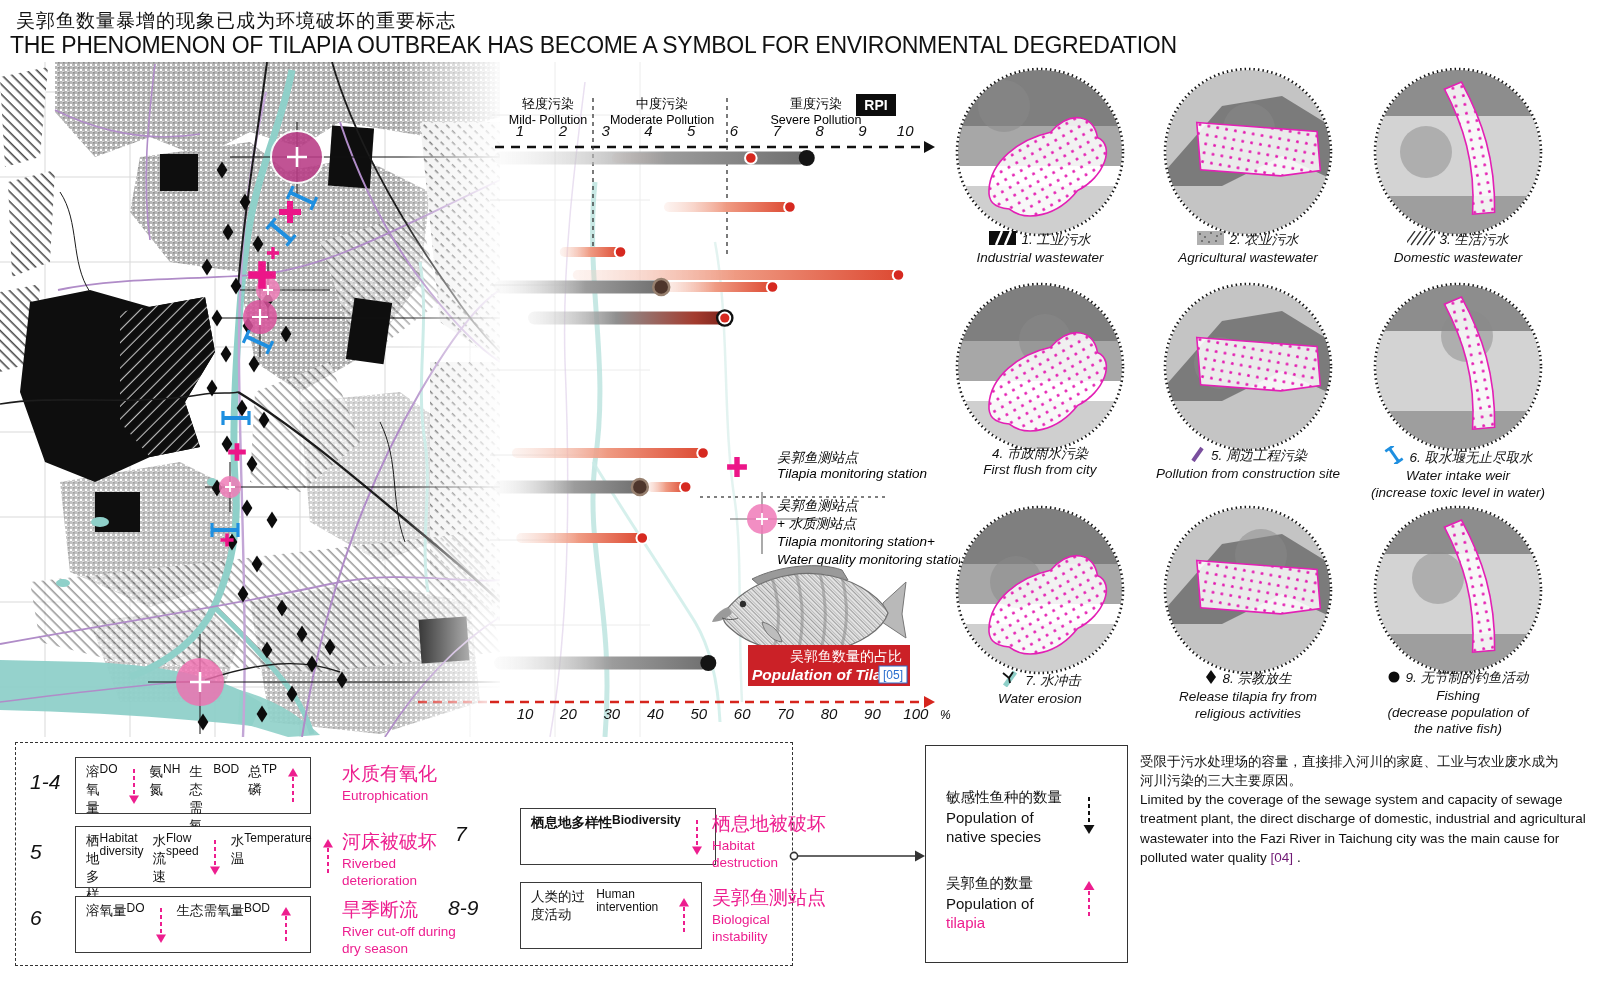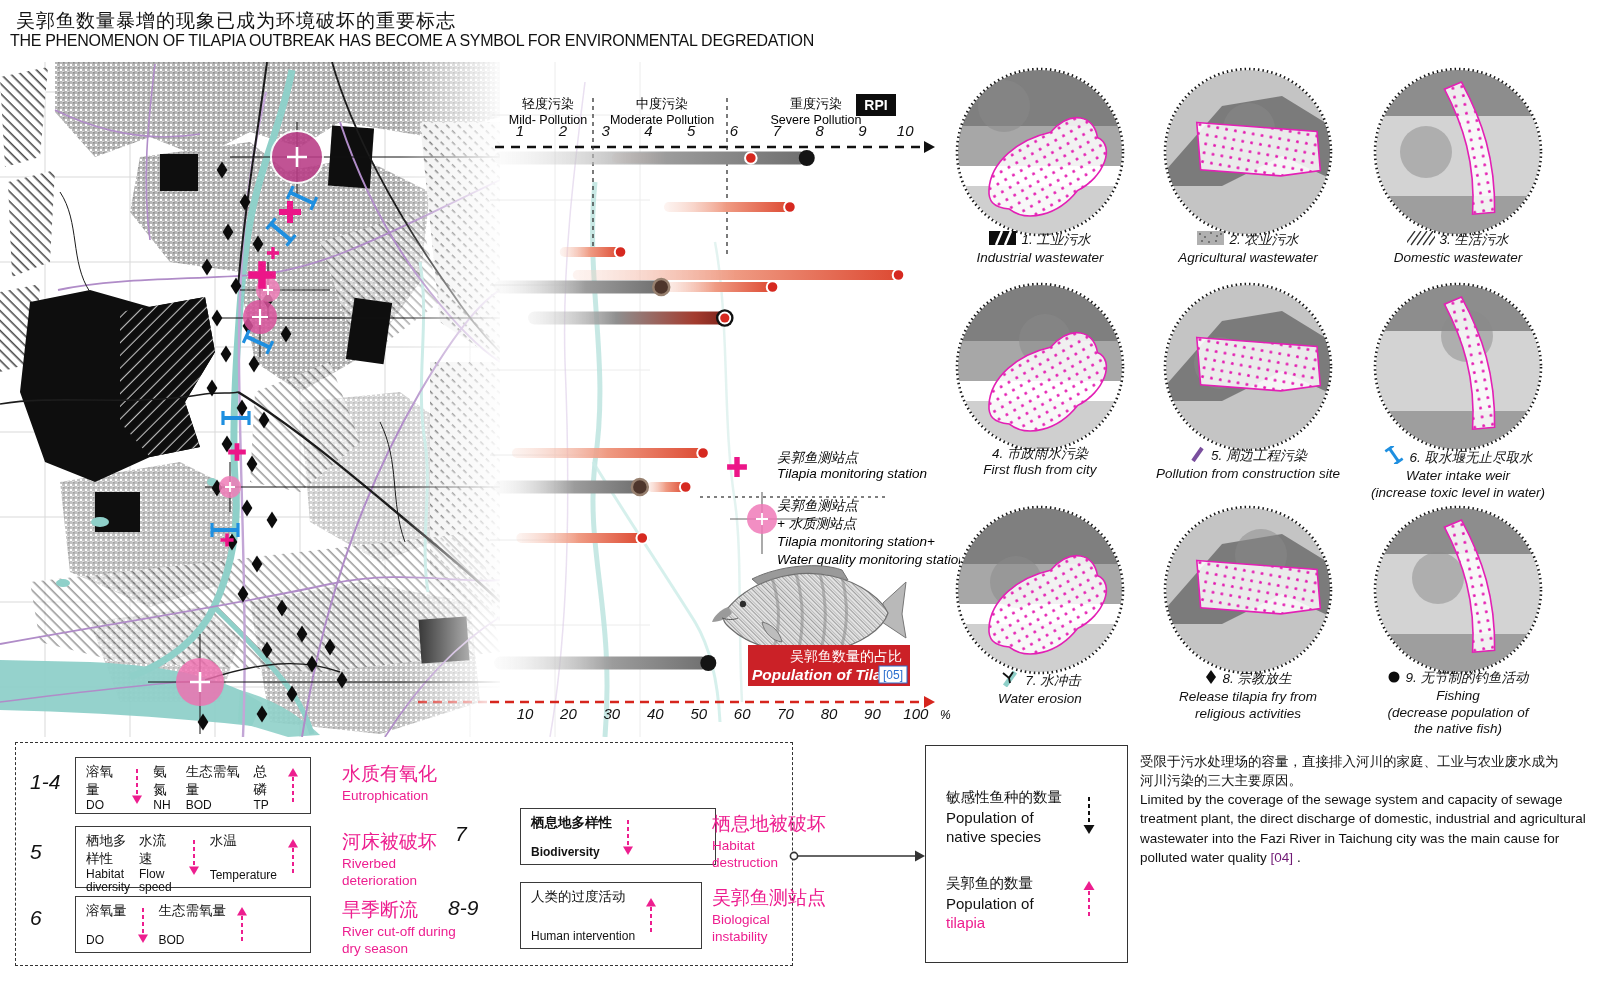--- a/index.html
+++ b/index.html
@@ -1,29 +1,29 @@
 <!DOCTYPE html>
 <html><head>
 <meta charset="utf-8">
 <style>
   html,body{margin:0;padding:0;background:#fff;}
   body{width:1600px;height:1000px;position:relative;overflow:hidden;
        font-family:"Liberation Sans",sans-serif;color:#111;}
   .abs{position:absolute;}
   .zh-title{left:16px;top:8px;font-size:19px;letter-spacing:1px;}
-  .en-title{left:10px;top:32px;font-size:16px;letter-spacing:-0.3px;}
+  .en-title{left:10px;top:32px;font-size:23px;letter-spacing:-0.3px;}
   .blue{color:#701a75;}
   .mag{color:#ed1e8f;}
   .pre{white-space:pre-line;}
   .photo-cap{ text-align:center;font-style:italic;font-size:13.5px;line-height:1.22;}
   .photo-cap .icon{display:inline-block;vertical-align:-2px;margin-right:4px;}
   .dashed-box{border:1.6px dashed #333;}
   .fct-num{font-size:21px;font-style:italic;text-align:left;}
   .fct-box{border:1.6px solid #3a3a3a;background:#fff;display:flex;align-items:stretch;padding:5px 10px;box-sizing:border-box;gap:9px;}
-  .fct-item{display:flex;flex-direction:column;justify-content:space-between;}
+  .fct-item{display:flex;flex-direction:row;justify-content:space-between;}
   .fct-item .z{font-size:13.5px;}
   .fct-item .e{font-size:12px;white-space:pre-line;line-height:1.1;}
   .fct-arrow{display:flex;align-items:center;}
   .fct-res{color:#ed1e8f;font-size:13.5px;line-height:1.3;white-space:pre-line;}
   .fct-res .rz{font-size:19px;}
   .out-box{border:1.7px solid #333;box-sizing:border-box;}
   .out-item{position:absolute;left:20px;}
   .out-item .z{font-size:14.5px;margin-bottom:2px;}
   .out-item .e{font-size:15px;line-height:1.25;}
   .note{font-size:13.5px;line-height:1.42;}

